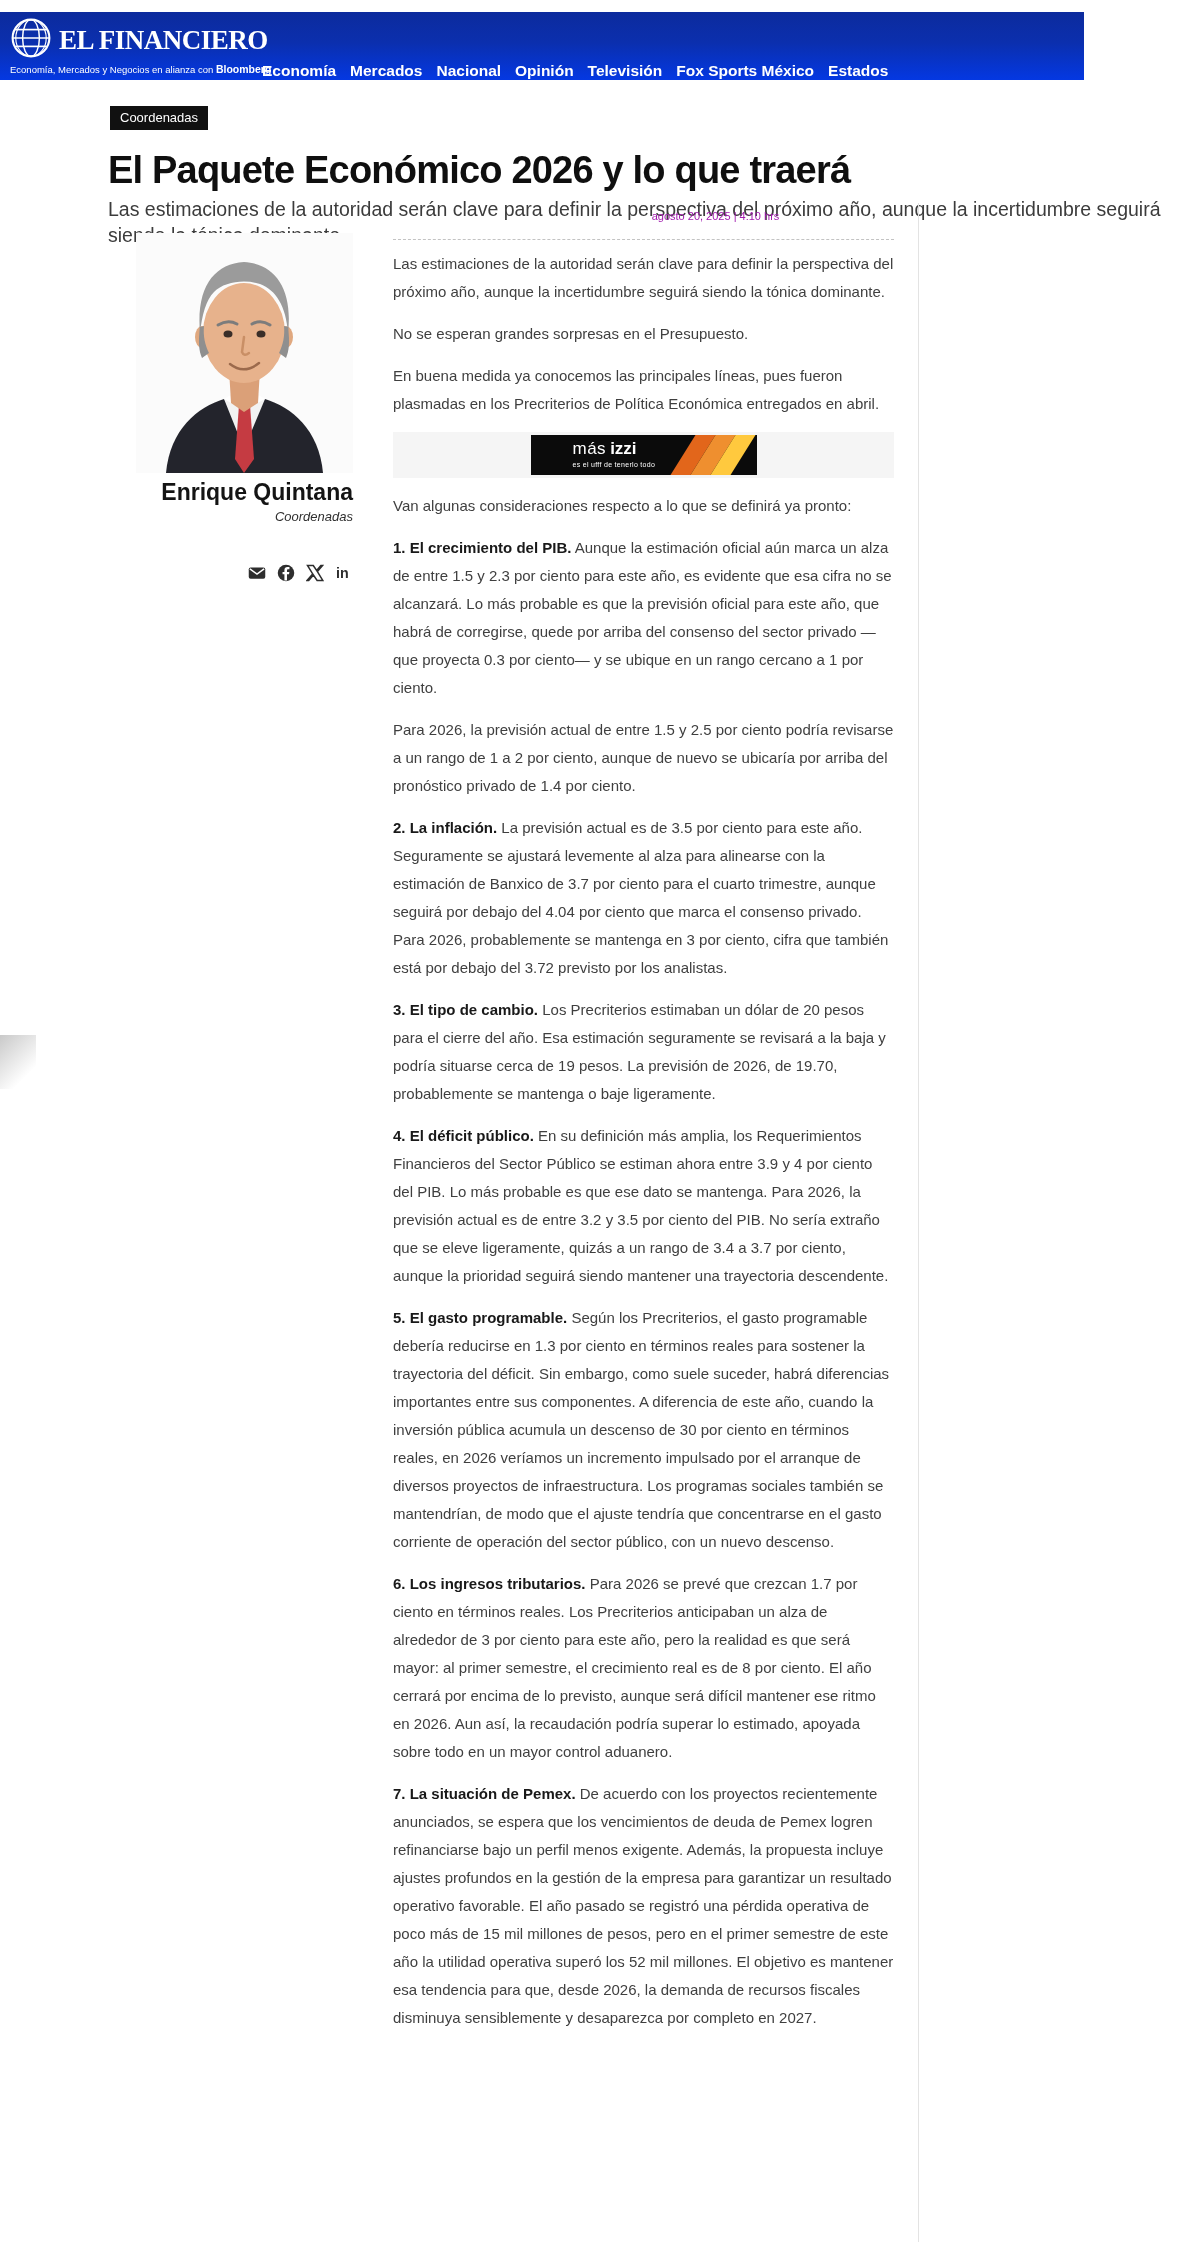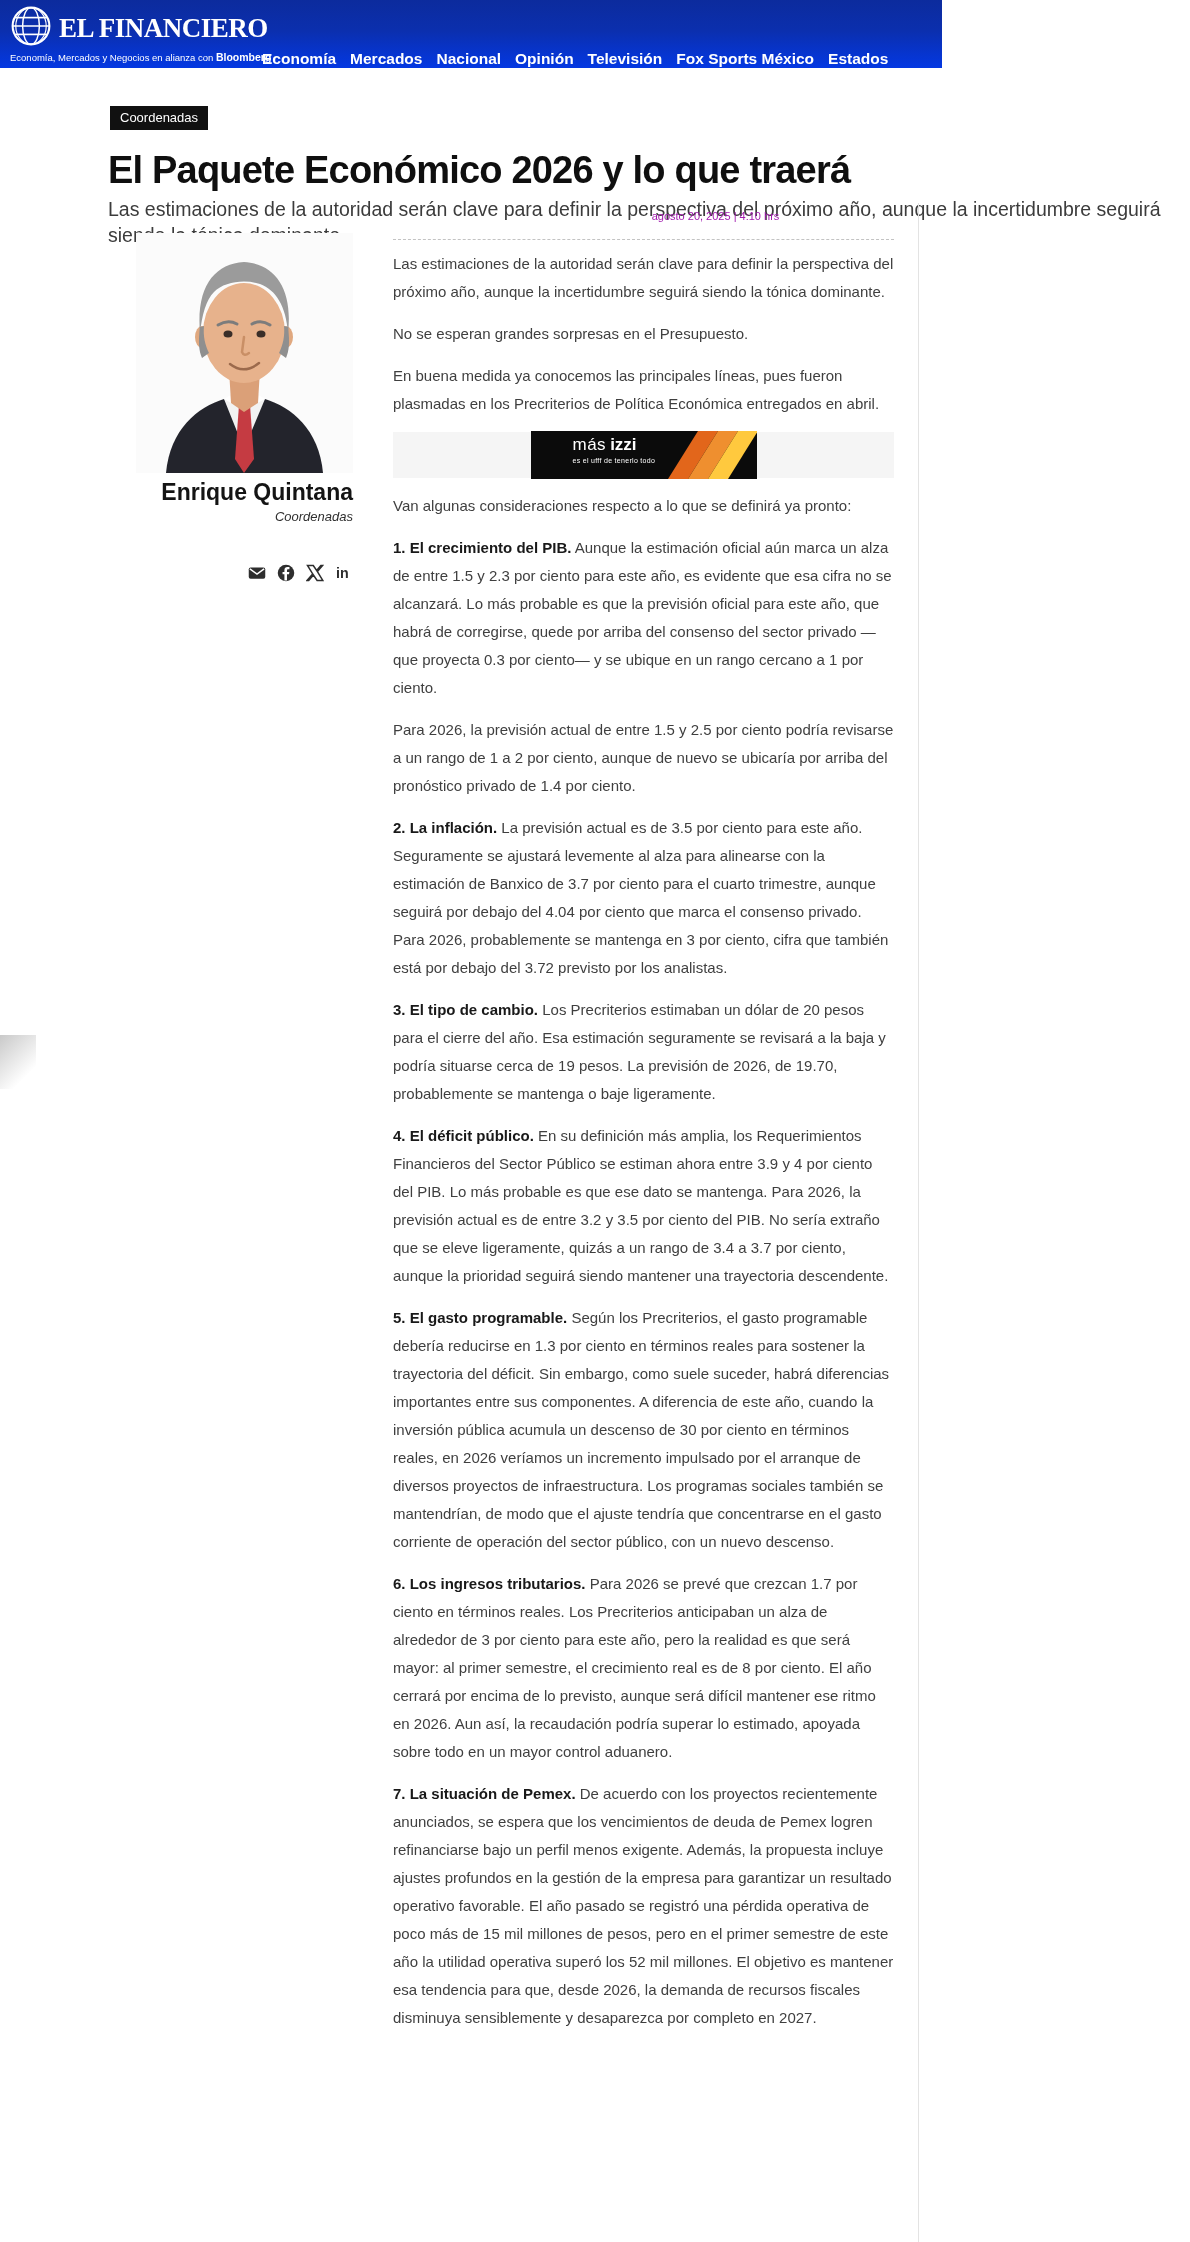--- a/index.html
+++ b/index.html
@@ -2,21 +2,21 @@
 <html lang="es"><head>
 <meta charset="utf-8">
 <style>
   html,body{margin:0;padding:0;}
   body{
     width:1190px;height:2242px;position:relative;overflow:hidden;
     background:#fff;font-family:"Liberation Sans",sans-serif;
   }
   
   .nav{
-    position:absolute;left:0;top:0;width:942px;height:68px;
+    position:absolute;left:0;top:12px;width:1084px;height:68px;
     background:linear-gradient(180deg,#0c2b9d 0%,#0b2fae 45%,#0438e2 100%);
   }
   .logo{position:absolute;left:10px;top:5px;display:flex;align-items:flex-start;cursor:pointer;}
   .logo-text{
     font-family:"Liberation Serif",serif;font-weight:bold;color:#fff;
     font-size:27px;letter-spacing:-0.5px;margin-left:7px;margin-top:8px;white-space:nowrap;
   }
   .tagline{
     position:absolute;left:10px;top:51px;color:#fff;font-size:9.5px;white-space:nowrap;
   }
@@ -54,21 +54,21 @@
   }
   .body-copy{padding-top:10px;}
   .para{margin:0 0 14px;font-size:15px;line-height:28px;color:#3f3f3f;}
   .para b{color:#191919;}
   
   .ad-strip{
     margin:4px 0 14px;height:46px;background:#f5f5f5;
     display:flex;align-items:center;justify-content:center;
   }
   .ad-banner{
-    position:relative;width:226px;height:48px;background:#0b0b0b;overflow:hidden;cursor:pointer;
+    position:relative;width:226px;height:40px;background:#0b0b0b;overflow:hidden;cursor:pointer;
   }
   .ad-copy{position:absolute;left:42px;top:5px;color:#fff;line-height:1;}
   .ad-brand{font-size:17px;}
   .ad-brand .light{font-weight:300;letter-spacing:0.5px;}
   .ad-brand .bold{font-weight:bold;margin-left:4px;}
   .ad-tag{font-size:7px;margin-top:4px;letter-spacing:0.3px;}
   .stripe{position:absolute;top:-6px;bottom:-6px;width:20px;transform:skewX(-32deg);}
   .s1{left:152px;background:#e2661b;}
   .s2{left:172px;background:#ef8f2f;}
   .s3{left:192px;background:#ffc93e;}

